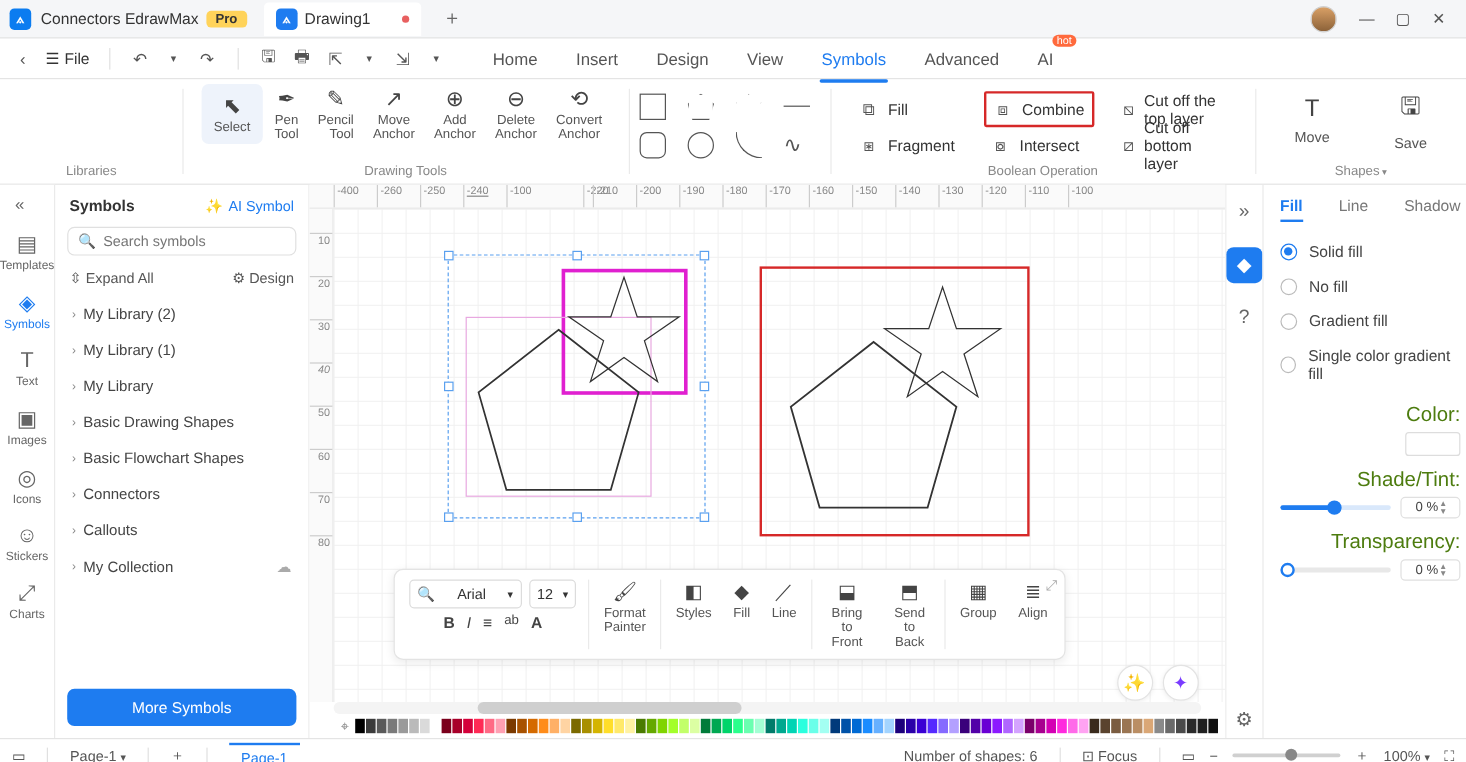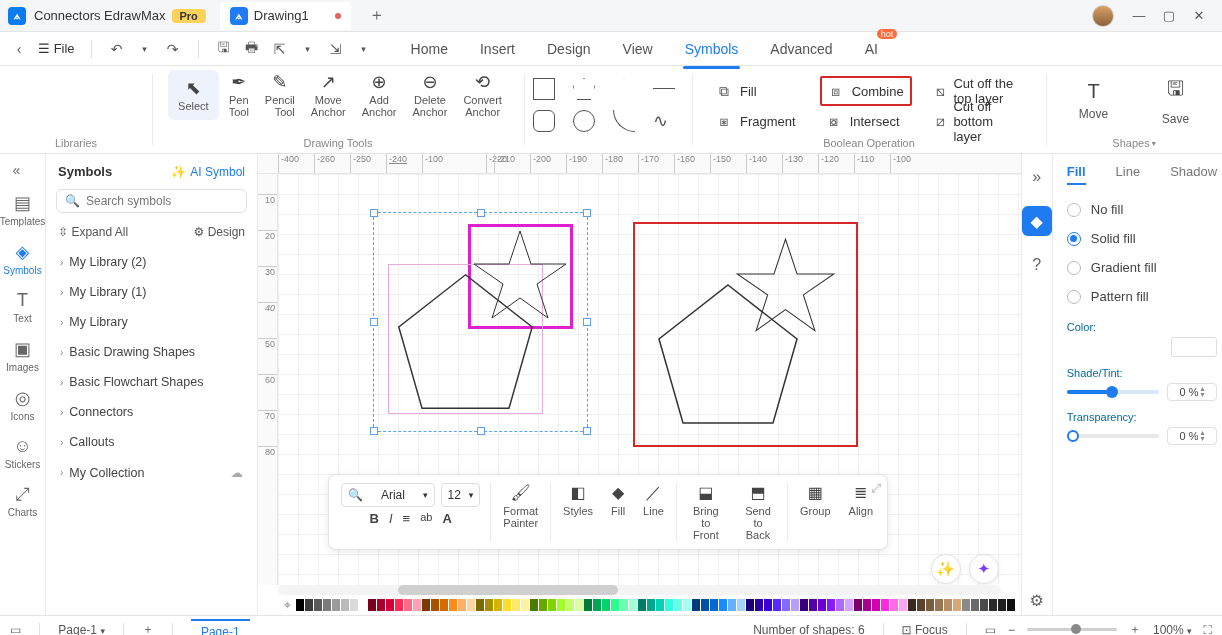--- a/index.html
+++ b/index.html
@@ -111,21 +111,21 @@
 .right-rail .ico.active { background: #1e7cf0; color: #fff; }
 
 .right-panel { width: 218px; border-left: 1px solid #eaeaea; padding: 10px 14px; font-size: 13px; color: #444; }
 .rp-tabs { display: flex; gap: 30px; margin-bottom: 10px; font-size: 13px; }
 .rp-tab { color: #777; padding-bottom: 4px; }
 .rp-tab.active { color: #1e7cf0; border-bottom: 2px solid #1e7cf0; font-weight: 600; }
 .rp-opt { display: flex; align-items: center; gap: 10px; padding: 7px 0; }
 .radio { width: 14px; height: 14px; border: 1.5px solid #bbb; border-radius: 50%; display: inline-flex; align-items: center; justify-content: center; }
 .radio.on { border-color: #1e7cf0; }
 .radio.on::after { content: ""; width: 7px; height: 7px; background: #1e7cf0; border-radius: 50%; }
-.rp-label { font-size: 11px; color: #0369a1; margin-top: 10px; margin-bottom: 4px; }
+.rp-label { font-size: 17px; color: #4d7c0f; margin-top: 10px; margin-bottom: 4px; text-align: right; }
 .rp-row { display: flex; align-items: center; gap: 8px; }
 .color-box { width: 46px; height: 20px; border: 1px solid #ddd; border-radius: 3px; background: #fff; margin-left: auto; }
 .slider { flex: 1; height: 4px; background: #d9e8fb; border-radius: 2px; position: relative; }
 .slider .fill { position: absolute; left: 0; top: 0; bottom: 0; background: #1e7cf0; border-radius: 2px; }
 .slider .knob { position: absolute; top: -4px; width: 12px; height: 12px; background: #1e7cf0; border-radius: 50%; }
 .pct-box { width: 50px; border: 1px solid #e0e0e0; border-radius: 4px; font-size: 11px; text-align: center; padding: 2px 0; display: flex; align-items: center; justify-content: center; gap: 2px; }
 .spin { font-size: 8px; color: #888; line-height: 6px; display: flex; flex-direction: column; }
 
 .status-bar { height: 28px; border-top: 1px solid #e4e4e4; display: flex; align-items: center; padding: 0 10px; font-size: 12px; color: #555; gap: 12px; }
 .status-bar .sep { height: 14px; }
@@ -367,20 +367,21 @@
         <div class="sp-item">
           <span class="chev">›</span>
           <span>Callouts</span>
         </div>
         <div class="sp-item">
           <span class="chev">›</span>
           <span>My Collection</span>
           <span class="cloud">☁</span>
         </div>
       </div>
+    <div class="sp-more">More Symbols</div>
   </div>
 
   <div class="canvas-wrap">
     <div class="ruler-h" id="ruler-h">
         <span class="tick" style="left: 20px;">-400</span>
         <span class="tick" style="left: 56px;">-260</span>
         <span class="tick" style="left: 92px;">-250</span>
         <span class="tick" style="left: 128px; text-decoration: underline;">-240</span>
         <span class="tick" style="left: 164px;">-100</span>
         <span class="tick" style="left: 200px; margin-left: 28px;">-220</span>
@@ -601,34 +602,34 @@
   </div>
 
   <div class="right-panel">
     <div class="rp-tabs">
       <span class="rp-tab active">Fill</span>
       <span class="rp-tab">Line</span>
       <span class="rp-tab">Shadow</span>
     </div>
     <div id="rp-opts">
         <div class="rp-opt">
+          <span class="radio on"></span>
+          <span>Solid fill</span>
+        </div>
+        <div class="rp-opt">
           <span class="radio "></span>
           <span>No fill</span>
-        </div>
-        <div class="rp-opt">
-          <span class="radio on"></span>
-          <span>Solid fill</span>
         </div>
         <div class="rp-opt">
           <span class="radio "></span>
           <span>Gradient fill</span>
         </div>
         <div class="rp-opt">
           <span class="radio "></span>
-          <span>Pattern fill</span>
+          <span>Single color gradient fill</span>
         </div>
       </div>
     <div class="rp-label"><span>Color:</span></div>
     <div class="rp-row">
         <div class="color-box"></div>
       </div>
     <div class="rp-label">Shade/Tint:</div>
     <div class="rp-row">
       <div class="slider">
           <div class="fill" style="width:45%"></div>

